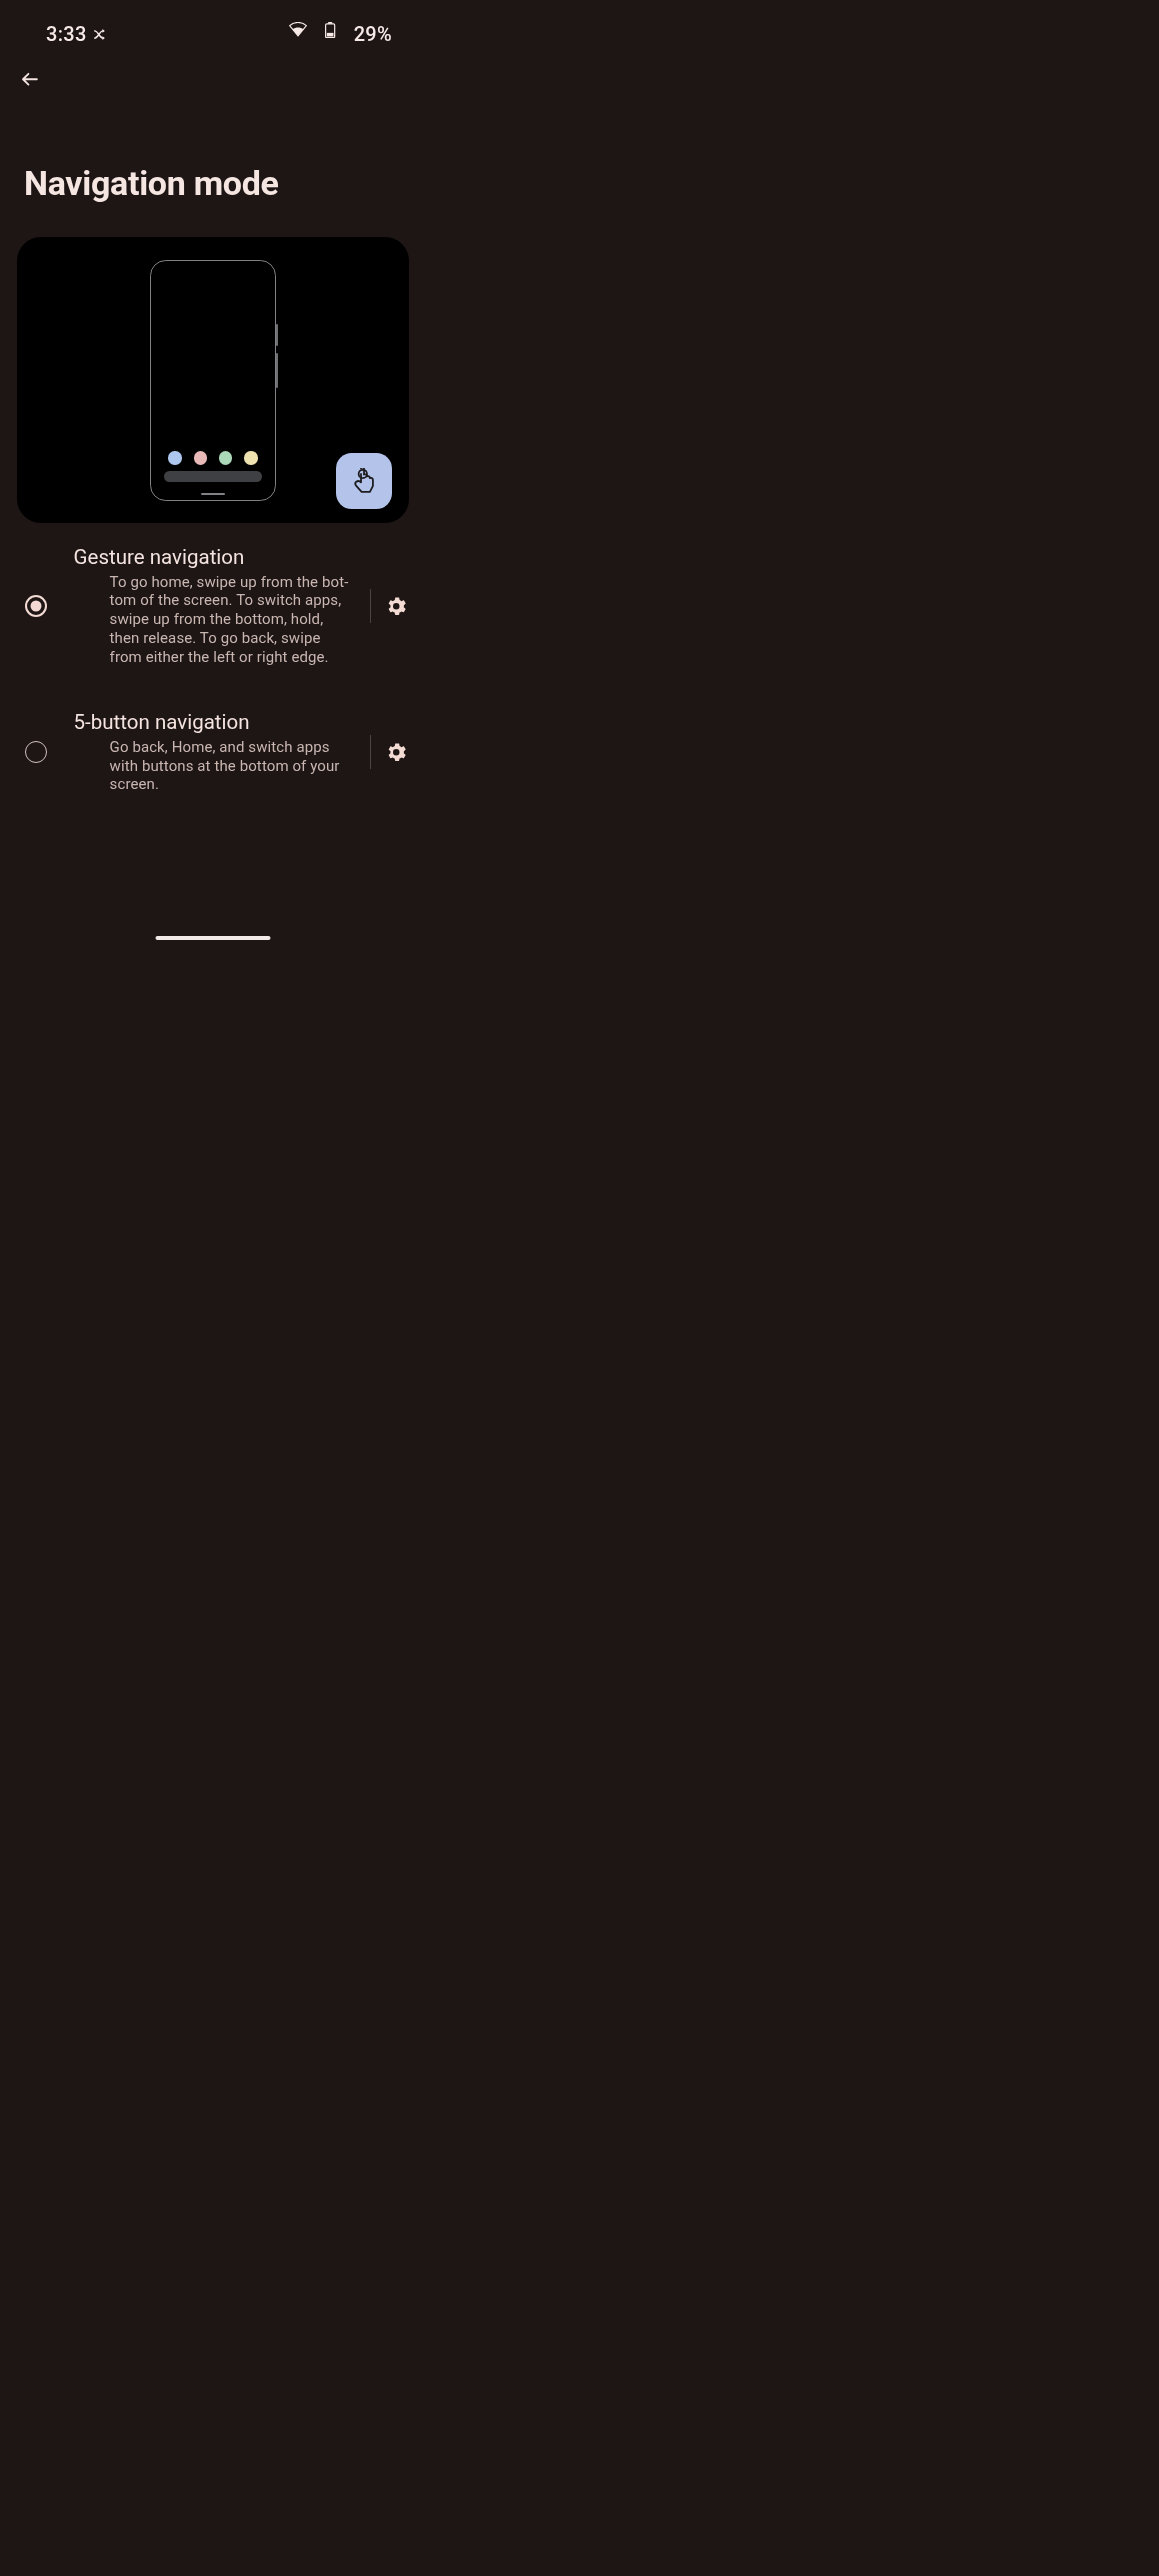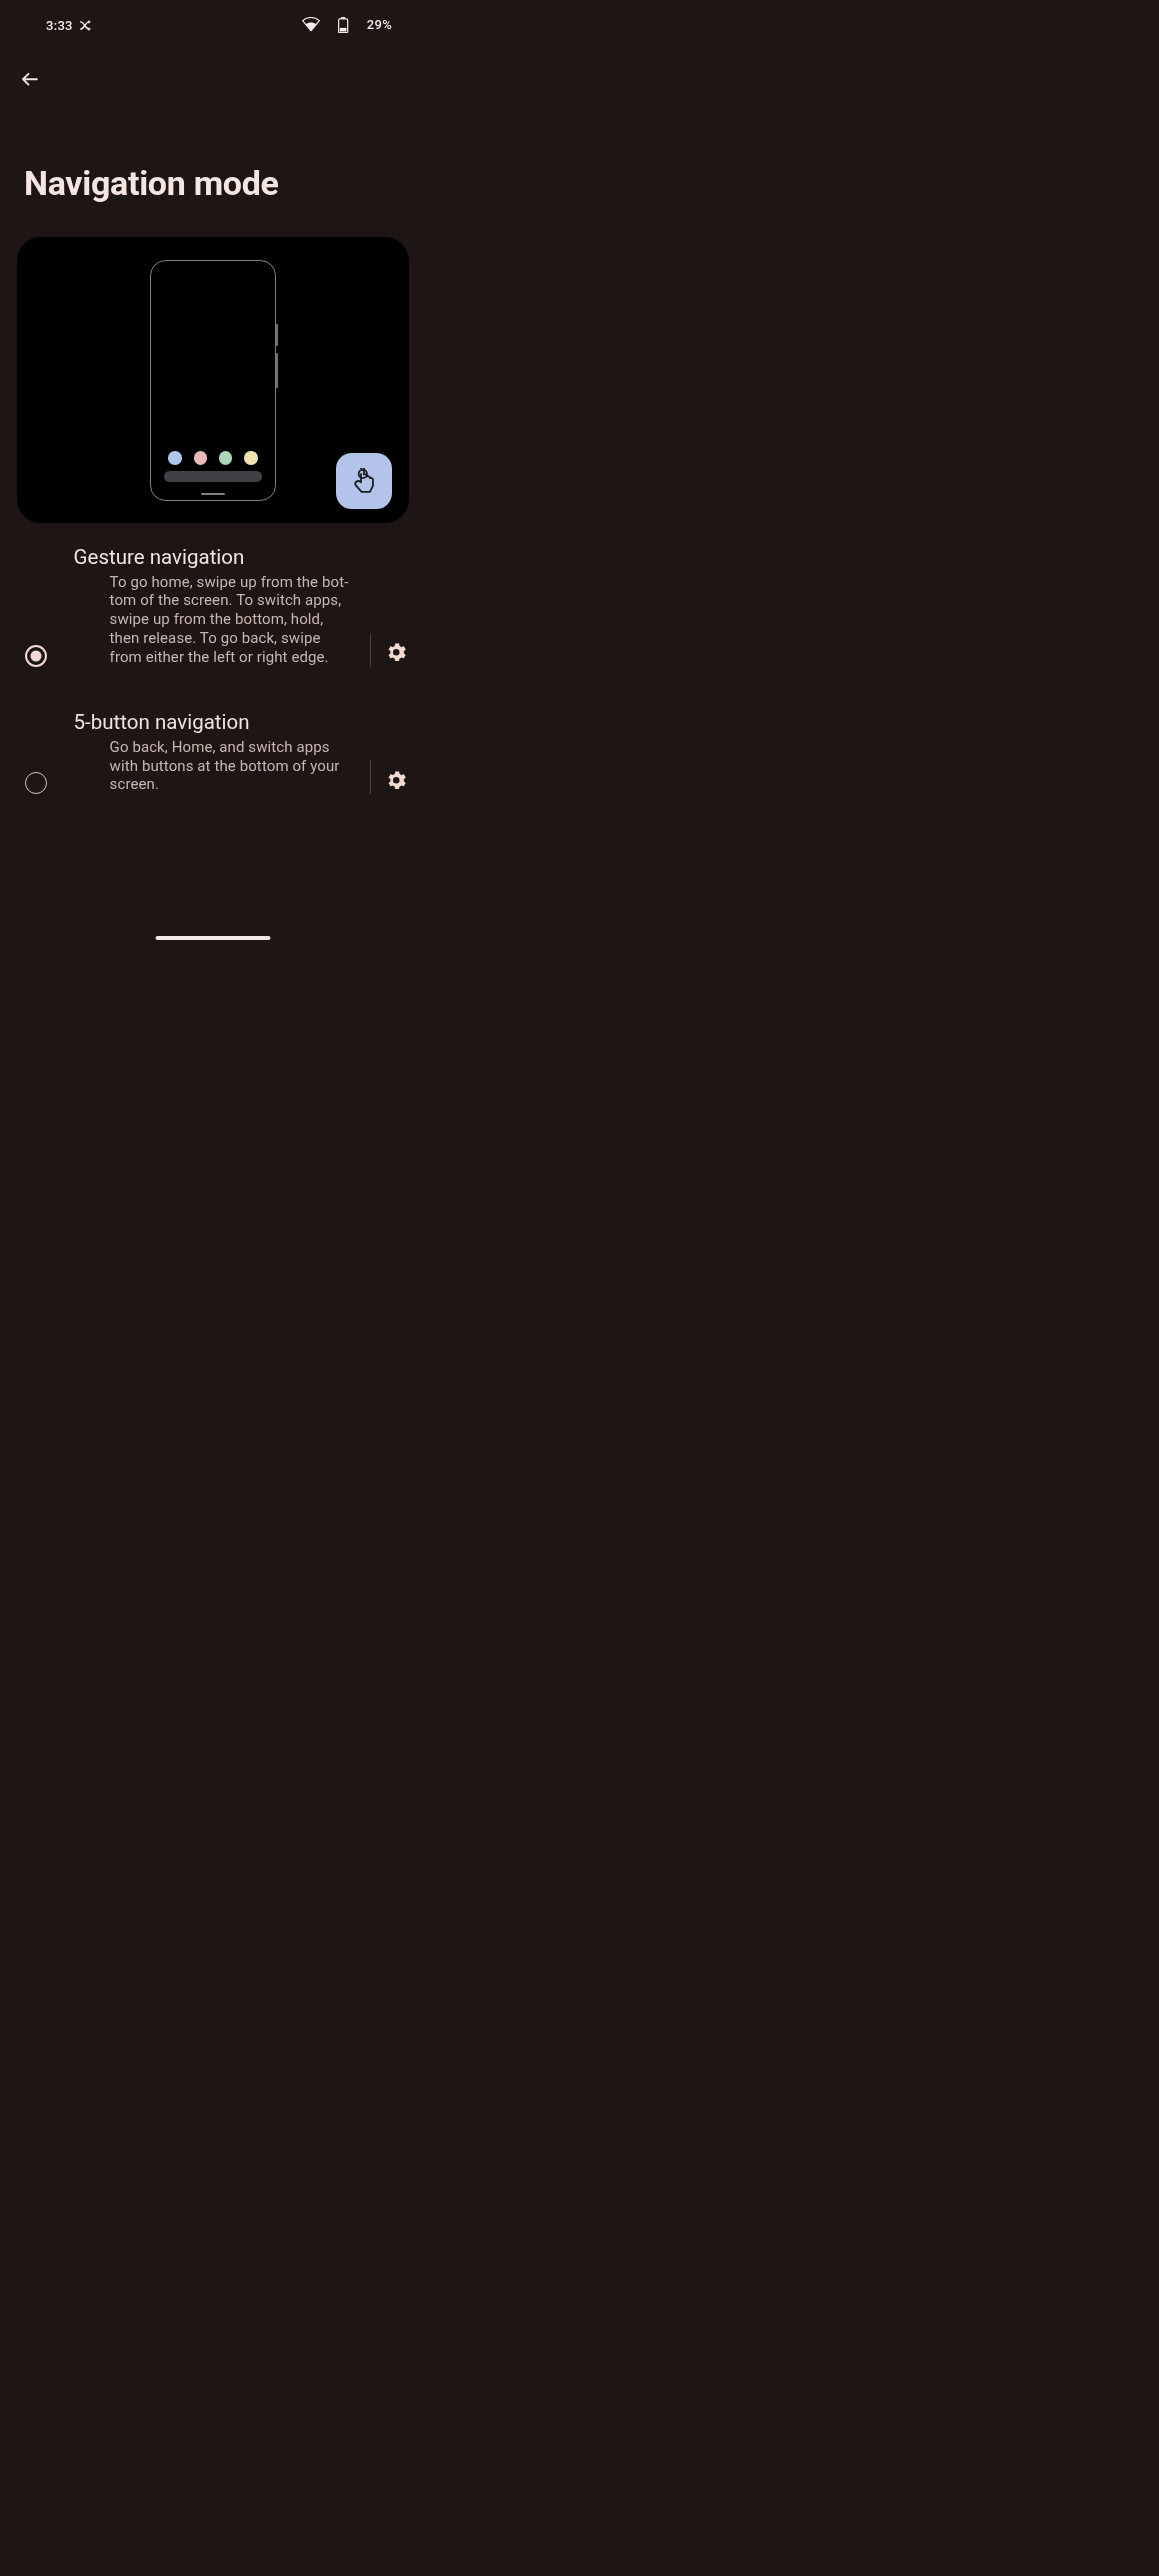--- a/index.html
+++ b/index.html
@@ -13,27 +13,27 @@
   .screen {
     width: 426px;
     min-height: 947px;
     position: relative;
     background: #1d1615;
   }
 
   
   .status-bar {
     position: absolute;
-    top: 4px; left: 0; right: 0;
+    top: 13px; left: 0; right: 0;
     height: 42px;
     padding: 0 34px 0 46px;
     display: flex;
     align-items: center;
     justify-content: space-between;
-    font-size: 13px;
+    font-size: 20px;
     font-weight: 500;
     color: #f6e9e6;
     letter-spacing: 0.3px;
   }
   .status-left { display: flex; align-items: center; gap: 7.2px; }
   .status-right { display: flex; align-items: flex-start; gap: 18px; }
   .shuffle-icon svg, .wifi-icon svg, .battery-icon svg { display: block; }
 
   
   .back-row {
@@ -124,21 +124,21 @@
     cursor: pointer;
   }
 
   
   .options {
     position: absolute;
     top: 539px; left: 0; right: 0;
   }
   .option-row {
     display: flex;
-    align-items: flex-end;
+    align-items: center;
     padding: 6px 15.7px 6px 25px;
     margin-bottom: 31px;
     position: relative;
   }
   .radio {
     flex: 0 0 22px;
     width: 22px; height: 22px;
     border-radius: 50%;
     margin-right: 26.6px;
     position: relative;

